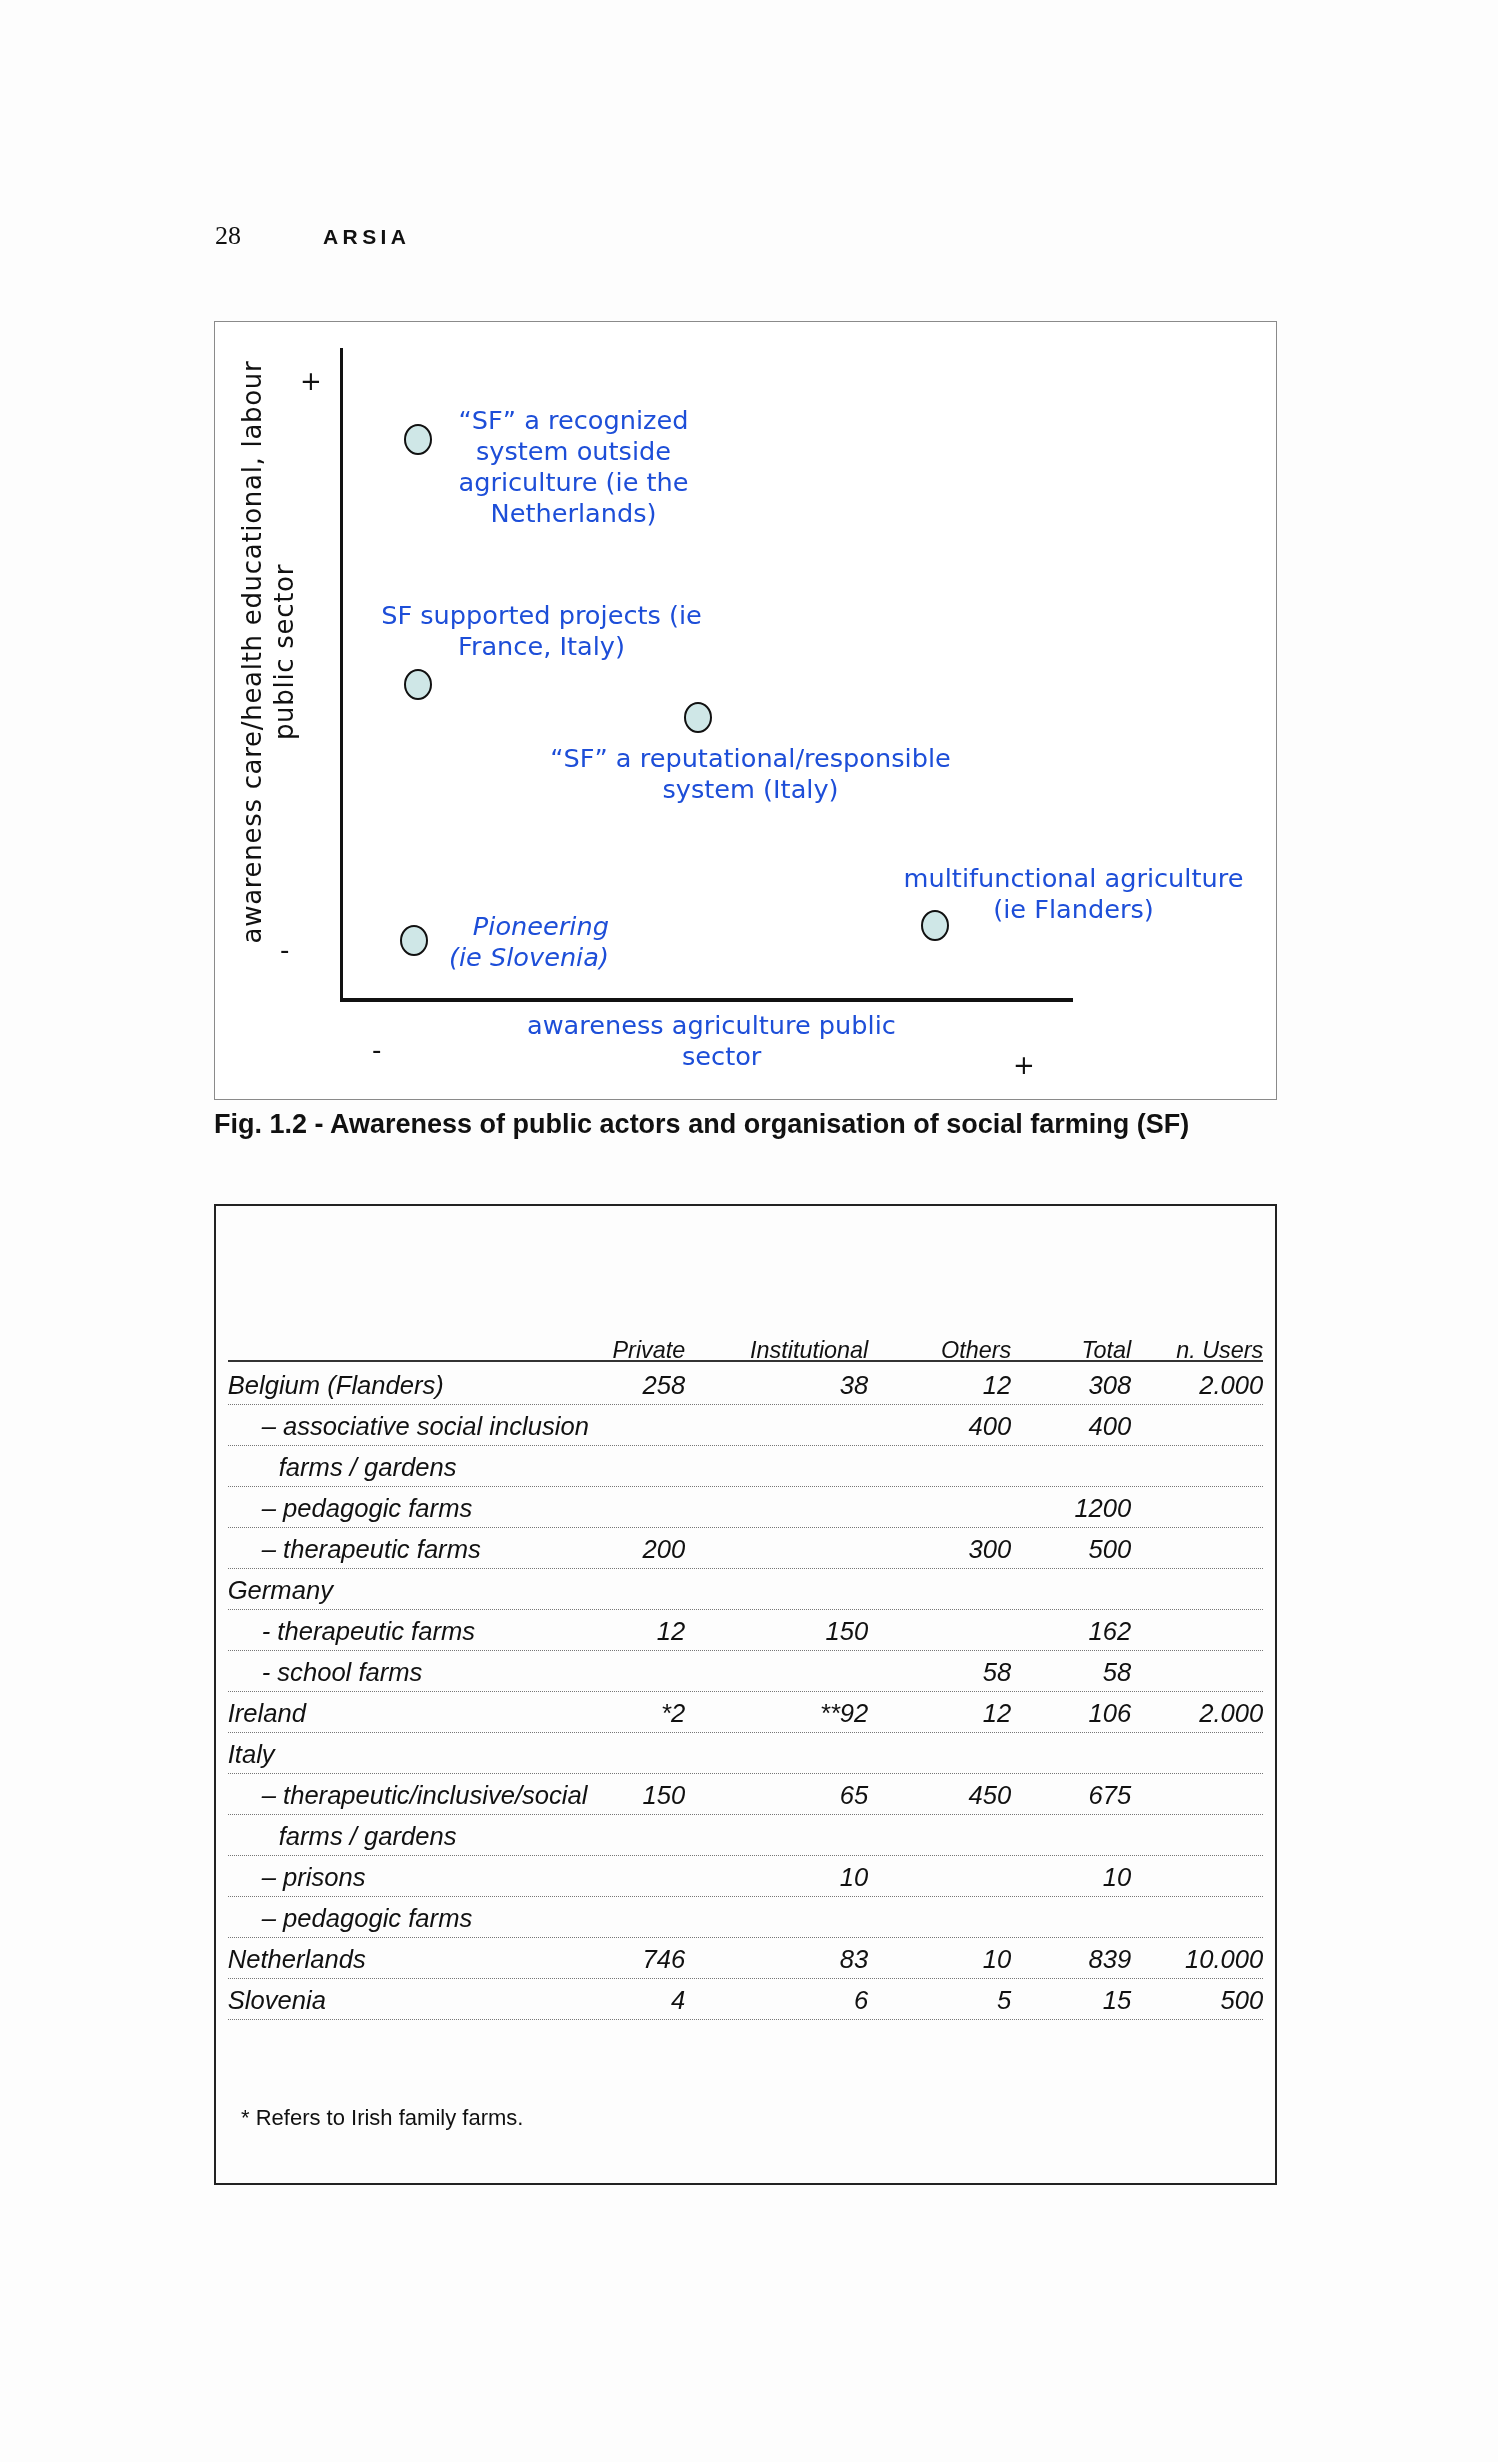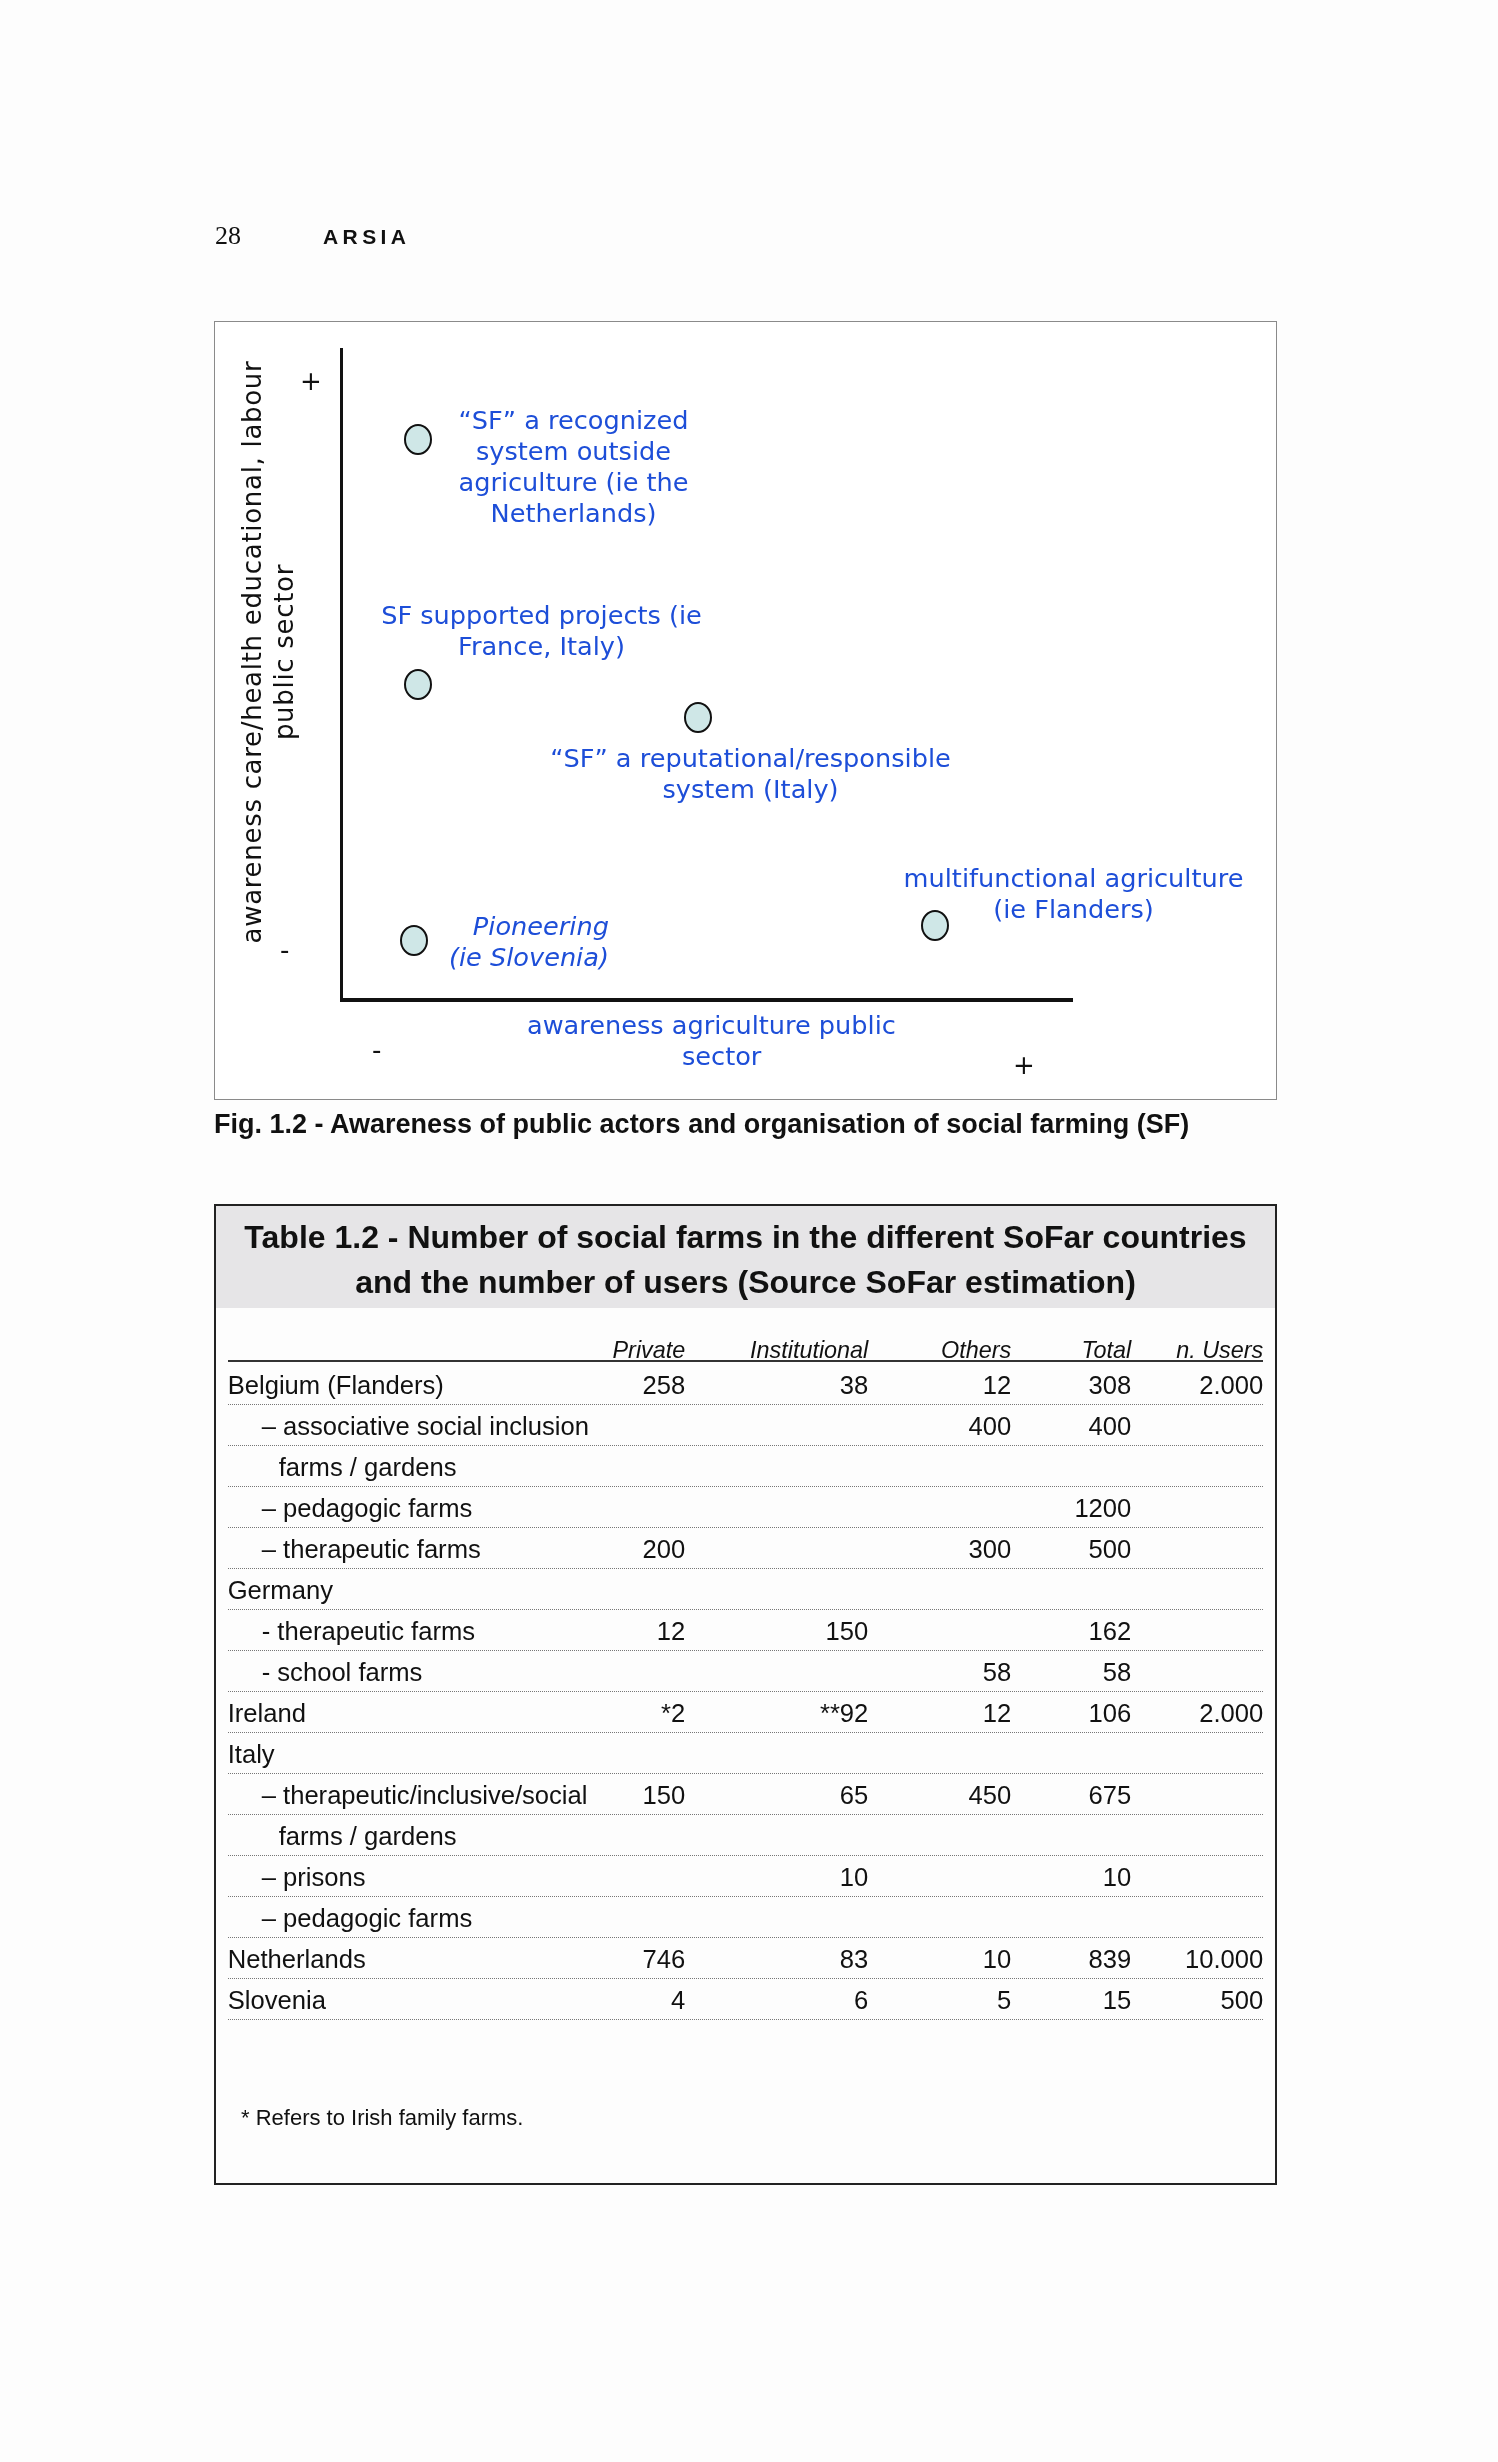--- a/index.html
+++ b/index.html
@@ -20,21 +20,21 @@
 
   .fig-caption { position:absolute; left:214px; top:1109px; font-family:"Liberation Sans", sans-serif; font-weight:bold; font-size:27px; white-space:nowrap; }
 
   
   .table-frame { position:absolute; left:214px; top:1204px; width:1063px; height:981px; border:2.2px solid #222; box-sizing:border-box; background:#fdfdfd; }
   .table-title-band { position:absolute; left:0; top:0; right:0; height:102px; background:#e6e5e7; }
   .table-title { position:absolute; left:0; right:0; top:8.8px; text-align:center; font-family:"Liberation Sans", sans-serif; font-weight:bold; font-size:32px; line-height:45px; }
   .table-head { position:absolute; left:11.7px; right:11.7px; top:117px; height:37px; border-bottom:2.9px double #333; }
   .th { position:absolute; top:5.9px; font-style:italic; font-size:23.4px; text-align:right;margin-top:8px; }
   .rows { position:absolute; left:11.7px; right:11.7px; top:158px; }
-  .row { position:relative; height:41px; border-bottom:1.5px dotted #777; box-sizing:border-box; }
+  .row { position:relative; height:41px; border-bottom:1.5px dotted #777; box-sizing:border-box;font-style:italic; }
   .cell { position:absolute; top:7.3px; font-size:25.6px; white-space:nowrap; }
   .cell.label { left:0; }
   .cell.label.indent1 { left:34px; }
   .cell.label.indent2 { left:51px; }
   .cell.num { text-align:left; }
   .c-private { right:578px; }
   .c-inst { right:395px; }
   .c-others { right:252px; }
   .c-total { right:132px; }
   .c-users { right:0; }
@@ -96,26 +96,20 @@
 <div class="sign" style="left:372px; top:1035px;">-</div>
 <div class="fig-text" style="left:527px; top:1010px; text-align:left;">
   <div>awareness  agriculture  public</div>
   <div style="padding-left:155px; text-align:left;">sector</div>
 </div>
 <div class="sign" style="left:1013px; top:1050px;">+</div>
 
 <div class="fig-caption">Fig. 1.2 - Awareness of public actors and organisation of social farming (SF)</div>
 
 <div class="table-frame">
-  <div class="table-title-band">
-    <div class="table-title">
-      <div>Table 1.2 - Number of social farms in the different SoFar countries</div>
-      <div>and the number of users (Source SoFar estimation)</div>
-    </div>
-  </div>
 
   <div class="table-head">
     <span class="th c-private">Private</span>
     <span class="th c-inst">Institutional</span>
     <span class="th c-others">Others</span>
     <span class="th c-total">Total</span>
     <span class="th c-users">n. Users</span>
   </div>
 
   <div class="rows">

